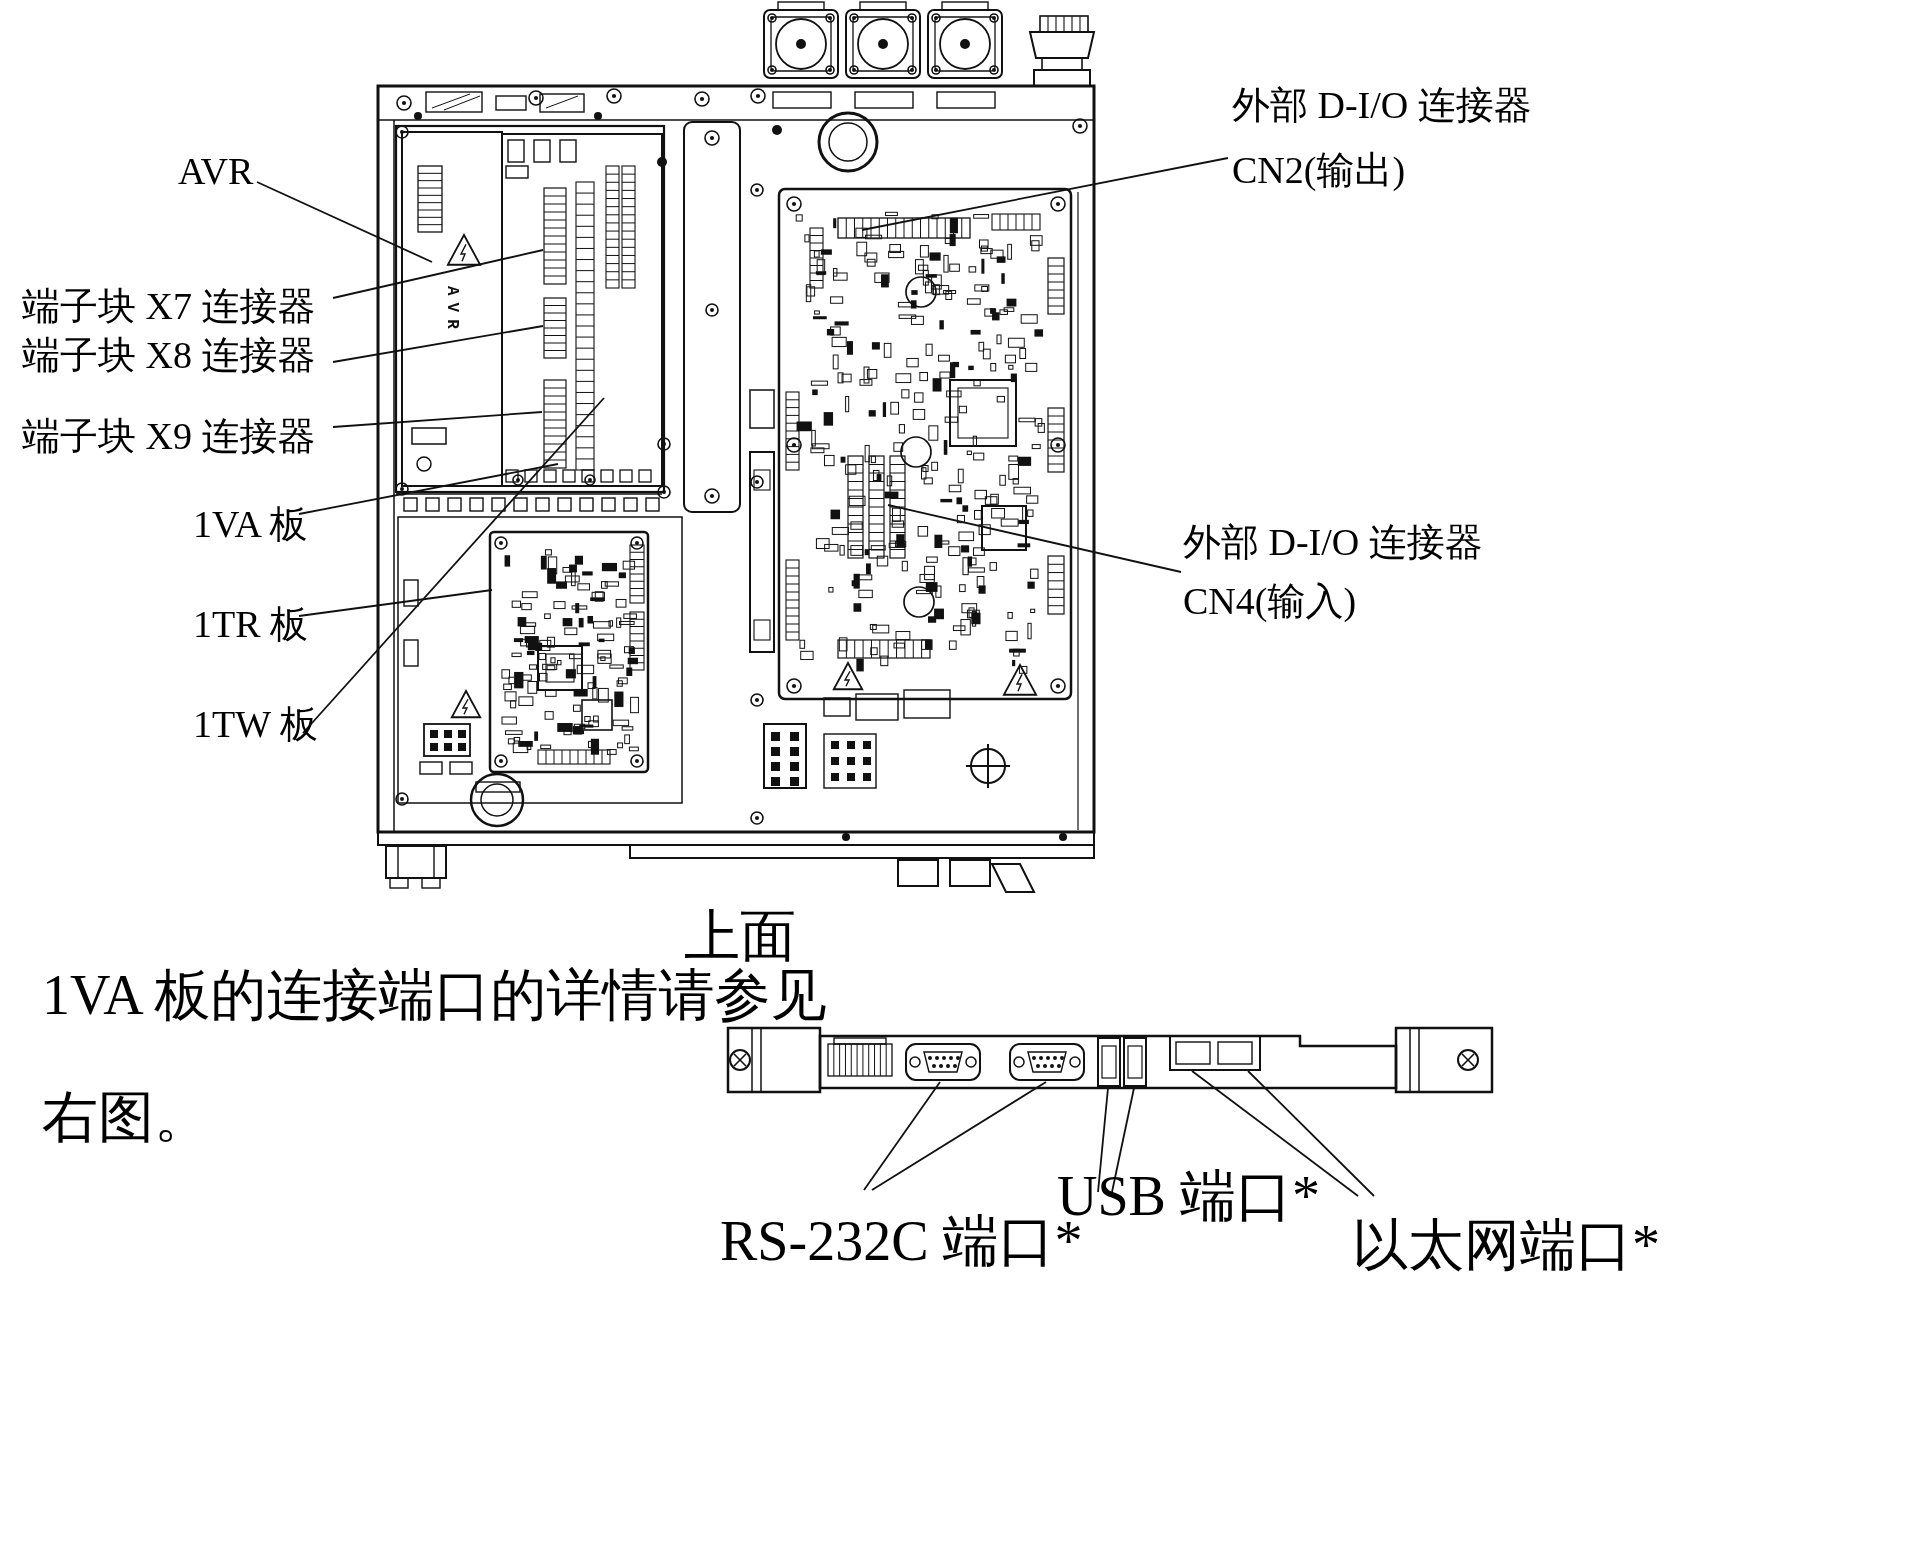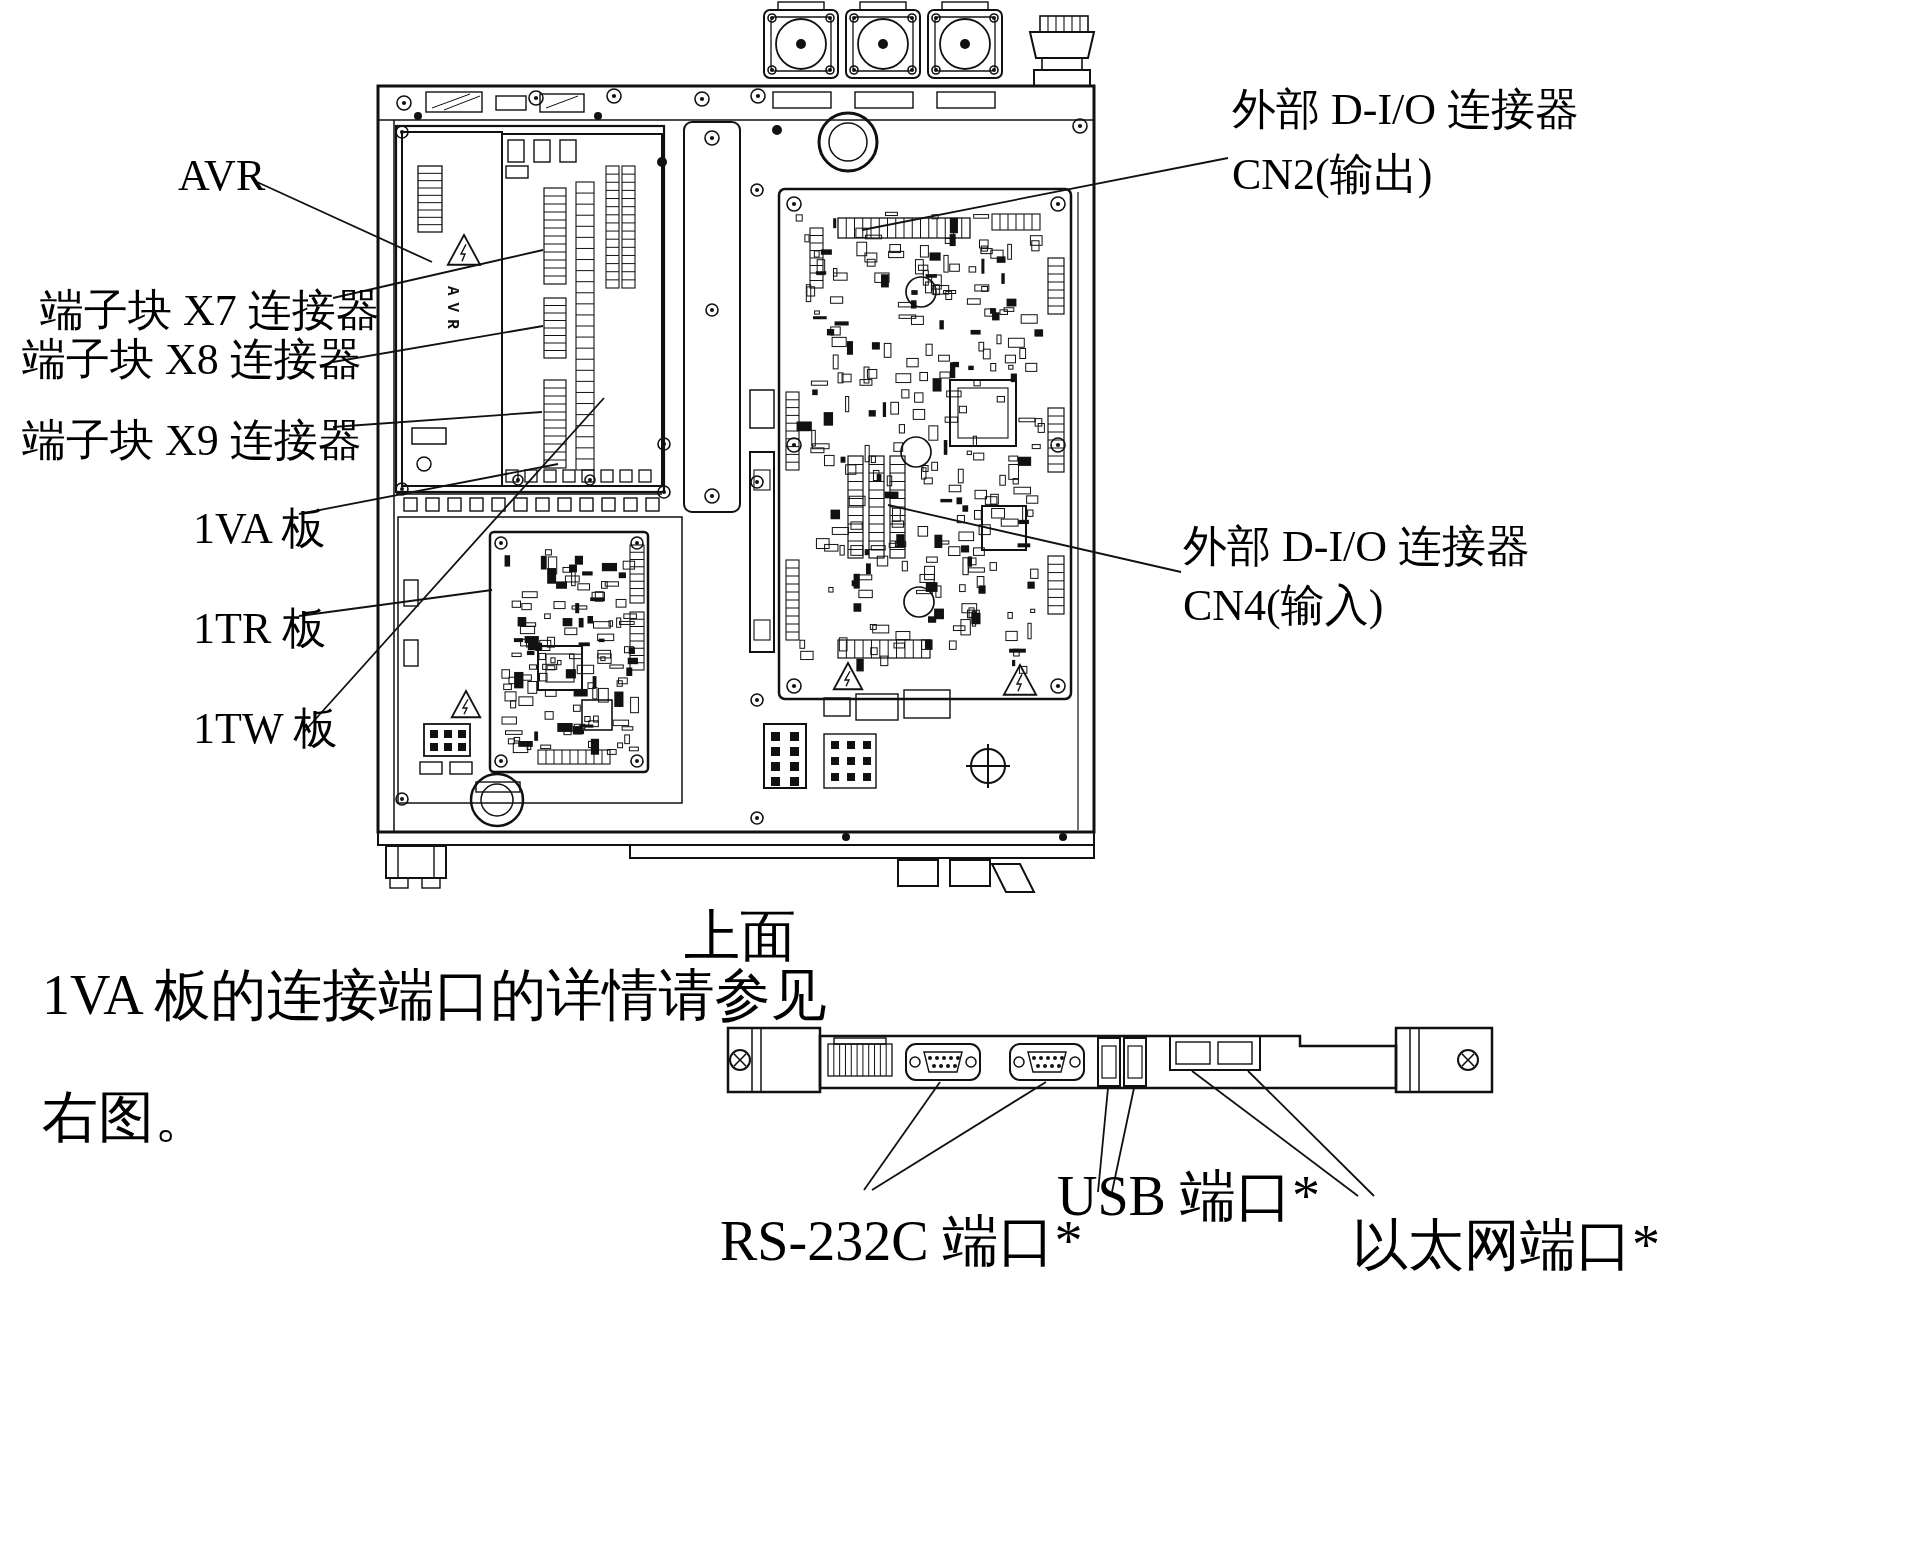--- a/index.html
+++ b/index.html
@@ -1,20 +1,20 @@
 <!DOCTYPE html>
 <html><head>
 <meta charset="utf-8">
 <style>
   * { margin:0; padding:0; box-sizing:border-box; }
   html,body { background:#ffffff; }
   body { width:1925px; height:1555px; font-family:"Liberation Serif","DejaVu Serif",serif; }
   .page { position:relative; width:1925px; height:1555px; background:#ffffff; overflow:hidden; }
   svg.drawing { position:absolute; left:0; top:0; }
-  .lbl { position:absolute; font-size:44px; line-height:1.25; color:#000; white-space:nowrap; }
+  .lbl { position:absolute; font-size:38px; line-height:1.25; color:#000; white-space:nowrap; }
   .lbl.big { font-size:56px; }
   .avrtxt { writing-mode:vertical-rl; letter-spacing:7px; font-family:"Liberation Mono","DejaVu Sans Mono",monospace; font-weight:bold; font-size:16px; fill:#111; }
 </style>
 </head>
 <body>
 
 <div class="page">
 
   <svg class="drawing" width="1925" height="1555" viewBox="0 0 1925 1555">
     <g id="g-enclosure">
@@ -983,21 +983,21 @@
         <line x1="1108" y1="1088" x2="1098" y2="1192" stroke="#111" stroke-width="1.8"></line>
         <line x1="1134" y1="1088" x2="1112" y2="1192" stroke="#111" stroke-width="1.8"></line>
         <line x1="1192" y1="1071" x2="1358" y2="1196" stroke="#111" stroke-width="1.8"></line>
         <line x1="1248" y1="1071" x2="1374" y2="1196" stroke="#111" stroke-width="1.8"></line>
       </g>
     <text class="avrtxt" x="452" y="286">AVR</text>
   </svg>
 
   <div>
     <div class="lbl" style="left:178px;top:148px">AVR</div>
-    <div class="lbl" style="left:40px;top:283px">端子块 X7 连接器</div>
+    <div class="lbl" style="left:22px;top:283px">端子块 X7 连接器</div>
     <div class="lbl" style="left:22px;top:332px">端子块 X8 连接器</div>
     <div class="lbl" style="left:22px;top:413px">端子块 X9 连接器</div>
     <div class="lbl" style="left:193px;top:501px">1VA 板</div>
     <div class="lbl" style="left:193px;top:601px">1TR 板</div>
     <div class="lbl" style="left:193px;top:701px">1TW 板</div>
     <div class="lbl" style="left:1232px;top:82px">外部 D-I/O 连接器</div>
     <div class="lbl" style="left:1232px;top:147px">CN2(输出)</div>
     <div class="lbl" style="left:1183px;top:519px">外部 D-I/O 连接器</div>
     <div class="lbl" style="left:1183px;top:578px">CN4(输入)</div>
     <div class="lbl big" style="left:684px;top:901px">上面</div>

